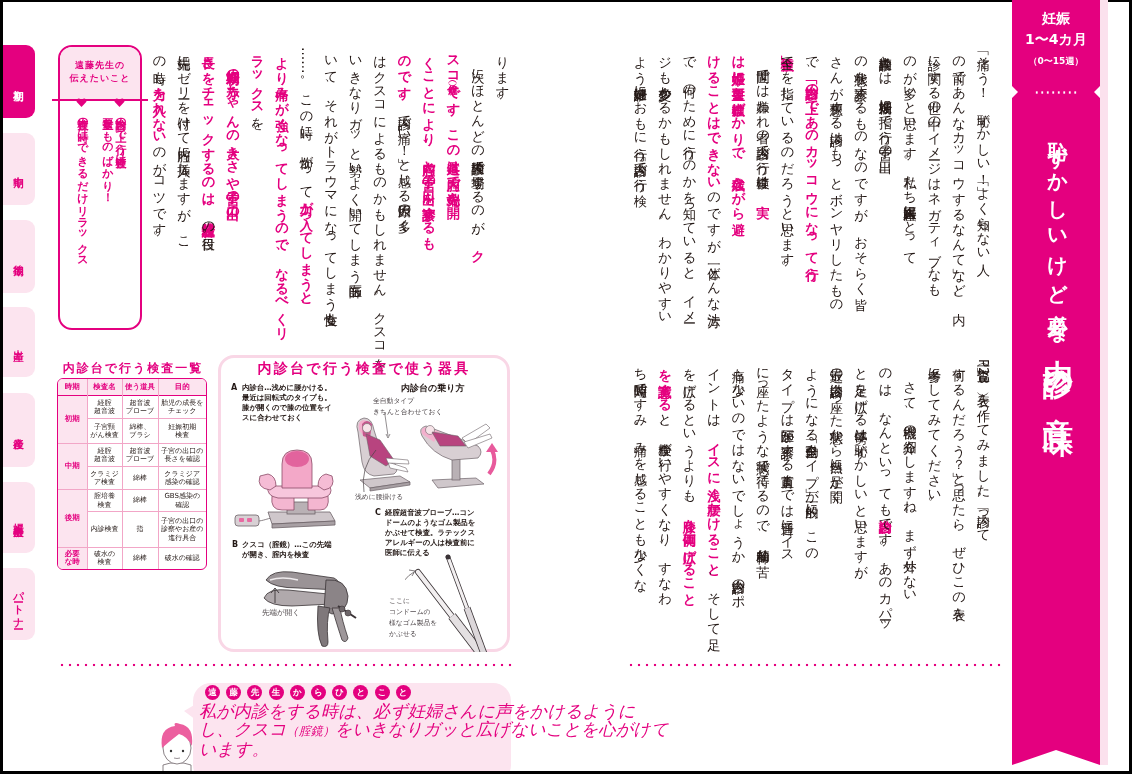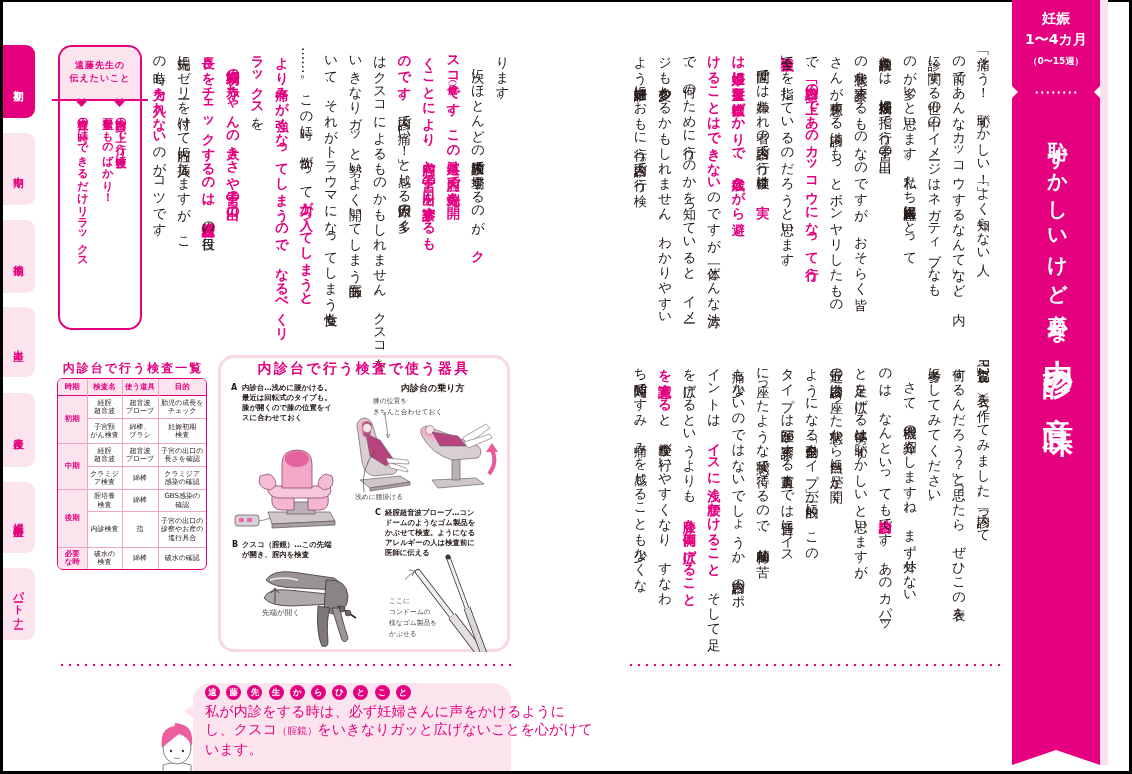--- a/index.html
+++ b/index.html
@@ -58,21 +58,21 @@
   .hand{position:absolute;font-family:"DejaVu Serif",serif;font-size:6.8px;line-height:11px;color:#4a4346;white-space:nowrap;}
 
   
   .dots{position:absolute;top:663px;height:4px;background-image:radial-gradient(circle,#e4007f 1.2px,transparent 1.6px);background-size:8px 4px;}
 
   
   .bubble{position:absolute;left:193px;top:683px;width:318px;height:100px;background:#fce4ef;border-radius:18px;}
   .bubble-tail{position:absolute;left:184px;top:704px;width:0;height:0;border-top:7px solid transparent;border-bottom:9px solid transparent;border-right:12px solid #fce4ef;}
   .c-head{position:absolute;left:205px;top:685px;display:flex;gap:6.2px;}
   .c-dot{width:15px;height:15px;border-radius:50%;background:#e4007f;color:#fff;font-size:8.5px;font-weight:bold;display:flex;align-items:center;justify-content:center;}
-  .c-text{position:absolute;left:205px;top:702px;font-size:14px;line-height:18px;letter-spacing:0.2px;color:#e4007f;white-space:nowrap;}
+  .c-text{position:absolute;left:199px;top:702px;font-size:17px;line-height:18px;letter-spacing:0.2px;color:#e4007f;white-space:nowrap;font-style:italic;}
 </style>
 </head>
 <body>
 
 <div class="page">
 
   <div class="frame" style="left:0;top:0;width:3px;height:771px;"></div>
   <div class="frame" style="left:0;top:0;width:1132px;height:2px;"></div>
   <div class="frame" style="left:1129px;top:0;width:3px;height:771px;"></div>
 
@@ -240,21 +240,21 @@
       <path d="M76 48 L76 62 L88 62 Q98 62 96 48 Z" fill="#f4b6d0" stroke="#8a4b67" stroke-width="0.8"></path>
       <path d="M36 38 Q34 48 46 50 L90 50 Q102 48 98 38 Z" fill="#f7c6dc" stroke="#8a4b67" stroke-width="0.8"></path>
       <path d="M28 28 Q24 40 38 42 L44 38 Q44 28 36 26 Z" fill="#f5bcd5" stroke="#8a4b67" stroke-width="0.8"></path>
       <path d="M100 28 Q104 40 92 42 L86 38 Q86 28 94 26 Z" fill="#f5bcd5" stroke="#8a4b67" stroke-width="0.8"></path>
       <path d="M50 40 L50 16 Q50 2 65 2 Q80 2 80 16 L80 40 Z" fill="#f3a8c8" stroke="#8a4b67" stroke-width="0.8"></path>
       <ellipse cx="65" cy="11" rx="12" ry="8" fill="#e2639d"></ellipse>
     </svg>
 
     <div class="ill-sub" style="left:401px;top:382px;">内診台の乗り方</div>
     <div class="hand" style="left:373px;top:396px;">
-        <div class="line"><span>膝の位置を</span></div>
+        <div class="line"><span>全自動タイプ</span></div>
         <div class="line"><span>きちんと合わせておく</span></div>
       </div>
     <svg class="abs" style="left:350px;top:412px;" width="68" height="80" viewBox="0 0 68 80">
       <path d="M10 68 L50 64 L60 70 L20 76 Z" fill="#cfc7cb" stroke="#6d6368" stroke-width="0.7"></path>
       <path d="M20 76 L60 70 L60 73 L20 79 Z" fill="#a8a0a4" stroke="#6d6368" stroke-width="0.7"></path>
       <path d="M8 20 Q4 8 14 6 Q22 6 24 18 L34 50 L44 50 Q50 58 44 62 L24 64 Q14 62 12 50 Z" fill="#d8cfd3" stroke="#6d6368" stroke-width="0.7"></path>
       <path d="M9 18 Q7 9 14 8 Q20 9 21 18 L18 30 Z" fill="#f3b0cd"></path>
       <path d="M12 12 Q17 6 22 12 L20 26 L13 24 Z" fill="#c4578d"></path>
       <circle cx="17" cy="16" r="4.5" fill="#f6e3e8" stroke="#6d6368" stroke-width="0.6"></circle>
       <path d="M16 22 L30 28 L44 48 L36 54 L20 44 Z" fill="#b8447f" stroke="#6d6368" stroke-width="0.6"></path>
@@ -279,21 +279,21 @@
     </svg>
     <svg class="abs" style="left:360px;top:448px;" width="20" height="46" viewBox="0 0 20 46">
       <path d="M4 44 Q0 20 16 2" stroke="#4a4346" stroke-width="0.7" fill="none"></path>
     </svg>
     <div class="hand" style="left:355px;top:492px;">浅めに腰掛ける</div>
 
     <div class="ill-label" style="left:375px;top:508px;">C</div>
     <div class="ill-text" style="left:385px;top:508px;">
         <div class="line"><span>経腟超音波プローブ…コン</span></div>
         <div class="line"><span>ドームのようなゴム製品を</span></div>
-        <div class="line"><span>かぶせて検査。ようになる</span></div>
+        <div class="line"><span>かぶせて検査。ラテックス</span></div>
         <div class="line"><span>アレルギーの人は検査前に</span></div>
         <div class="line"><span>医師に伝える</span></div>
       </div>
     <svg class="abs" style="left:405px;top:550px;" width="85" height="102" viewBox="0 0 85 102">
       <line x1="13" y1="22" x2="76" y2="104" stroke="#3a3336" stroke-width="6" stroke-linecap="round"></line>
       <line x1="13" y1="22" x2="76" y2="104" stroke="#f2eff0" stroke-width="4.4" stroke-linecap="round"></line>
       <line x1="47" y1="66" x2="76" y2="104" stroke="#3a3336" stroke-width="9"></line>
       <line x1="47" y1="66" x2="76" y2="104" stroke="#e4e0e2" stroke-width="7.4"></line>
       <line x1="43" y1="7" x2="79" y2="104" stroke="#3a3336" stroke-width="4.5" stroke-linecap="round"></line>
       <line x1="43" y1="7" x2="79" y2="104" stroke="#f2eff0" stroke-width="3" stroke-linecap="round"></line>

